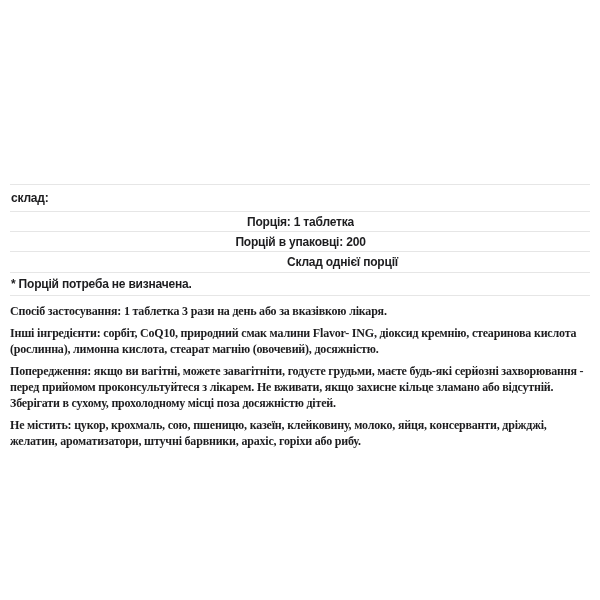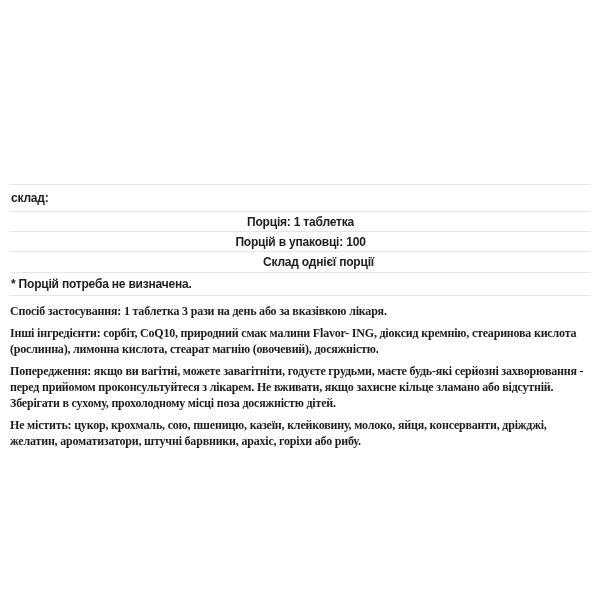--- a/index.html
+++ b/index.html
@@ -26,20 +26,21 @@
     box-sizing: border-box;
     border-bottom: 1px solid var(--divider, #e6e6e6);
     display: flex;
     align-items: center;
     padding-left: 1px;
   }
   .frow.cols {
     display: grid;
     grid-template-columns: 252px 155px 1fr;
     align-items: center;
+    gap: 24px;
   }
   .h27 { height: 27px; }
   .h20 { height: 20px; justify-content: center; }
   .h21 { height: 21px; }
   .h23 { height: 23px; }
   .cell { white-space: nowrap; overflow: hidden; }
   .paras { margin-top: 7px; width: 578px; font-family: Liberation Serif, serif; }
   .paras p { margin: 0 0 6px 0; line-height: 16px; }
 </style>
 </head>
@@ -51,21 +52,21 @@
 
     <div class="frow h27">
       <span class="cell">склад:</span>
     </div>
 
     <div class="frow h20">
       <span class="cell">Порція: 1 таблетка</span>
     </div>
 
     <div class="frow h20">
-      <span class="cell">Порцій в упаковці: 100</span>
+      <span class="cell">Порцій в упаковці: 200</span>
     </div>
 
     <div class="frow cols h21">
       <span class="cell"></span>
       <span class="cell">Склад однієї порції</span>
     </div>
 
 
     <div class="frow h23">
       <span class="cell">* Порцій потреба не визначена.</span>

